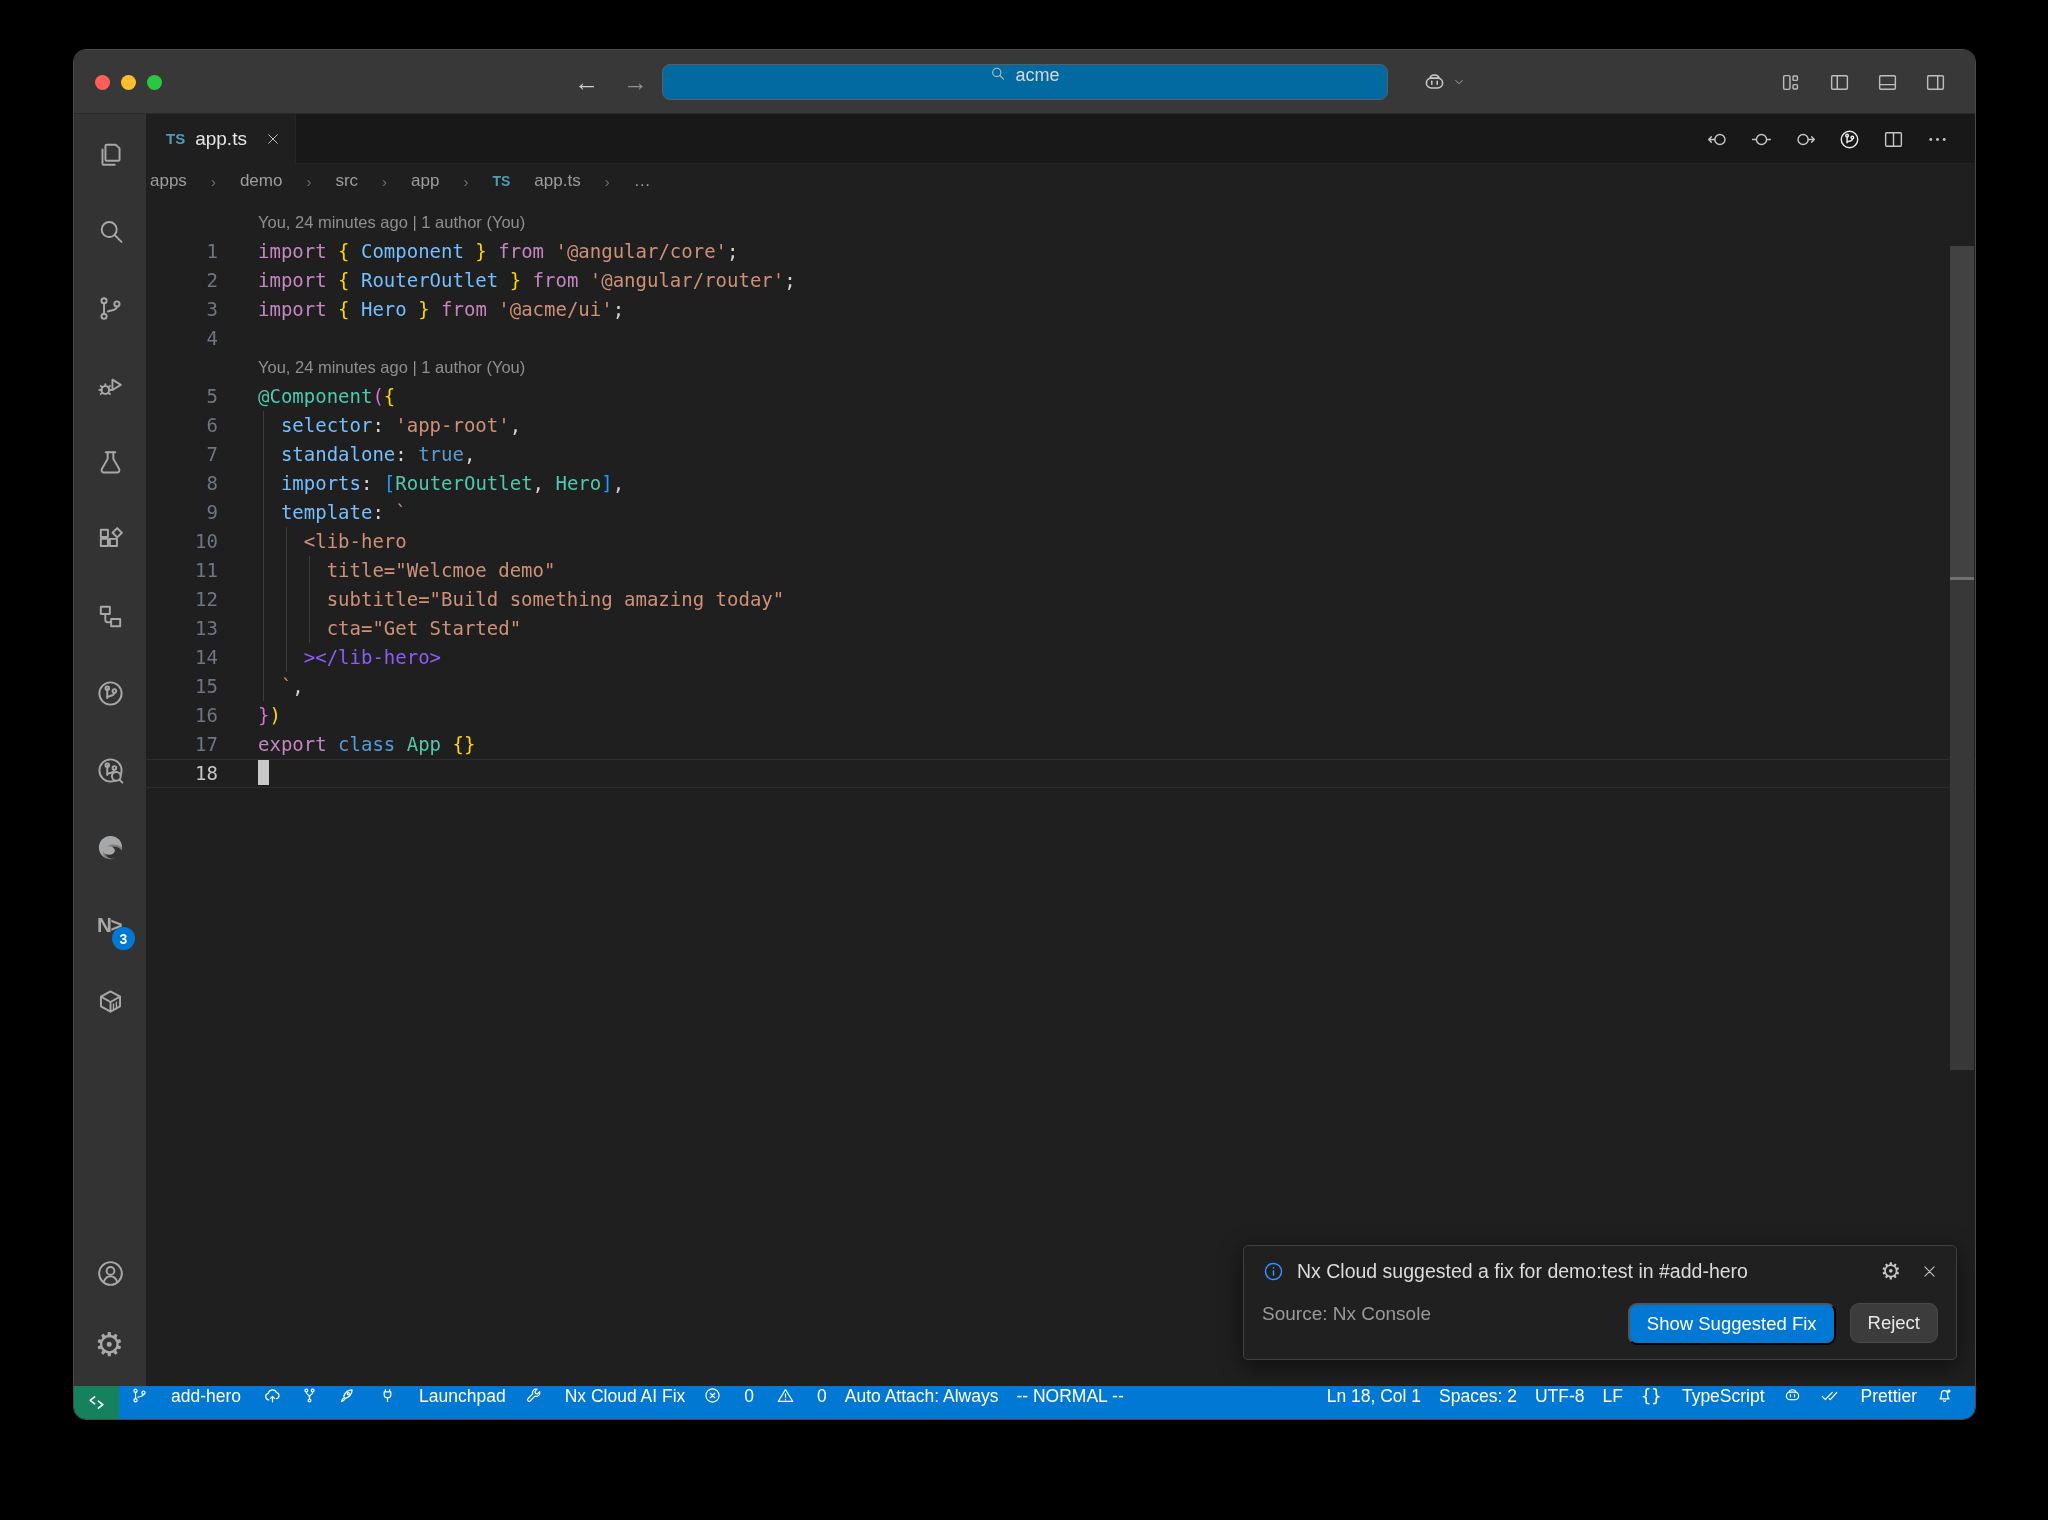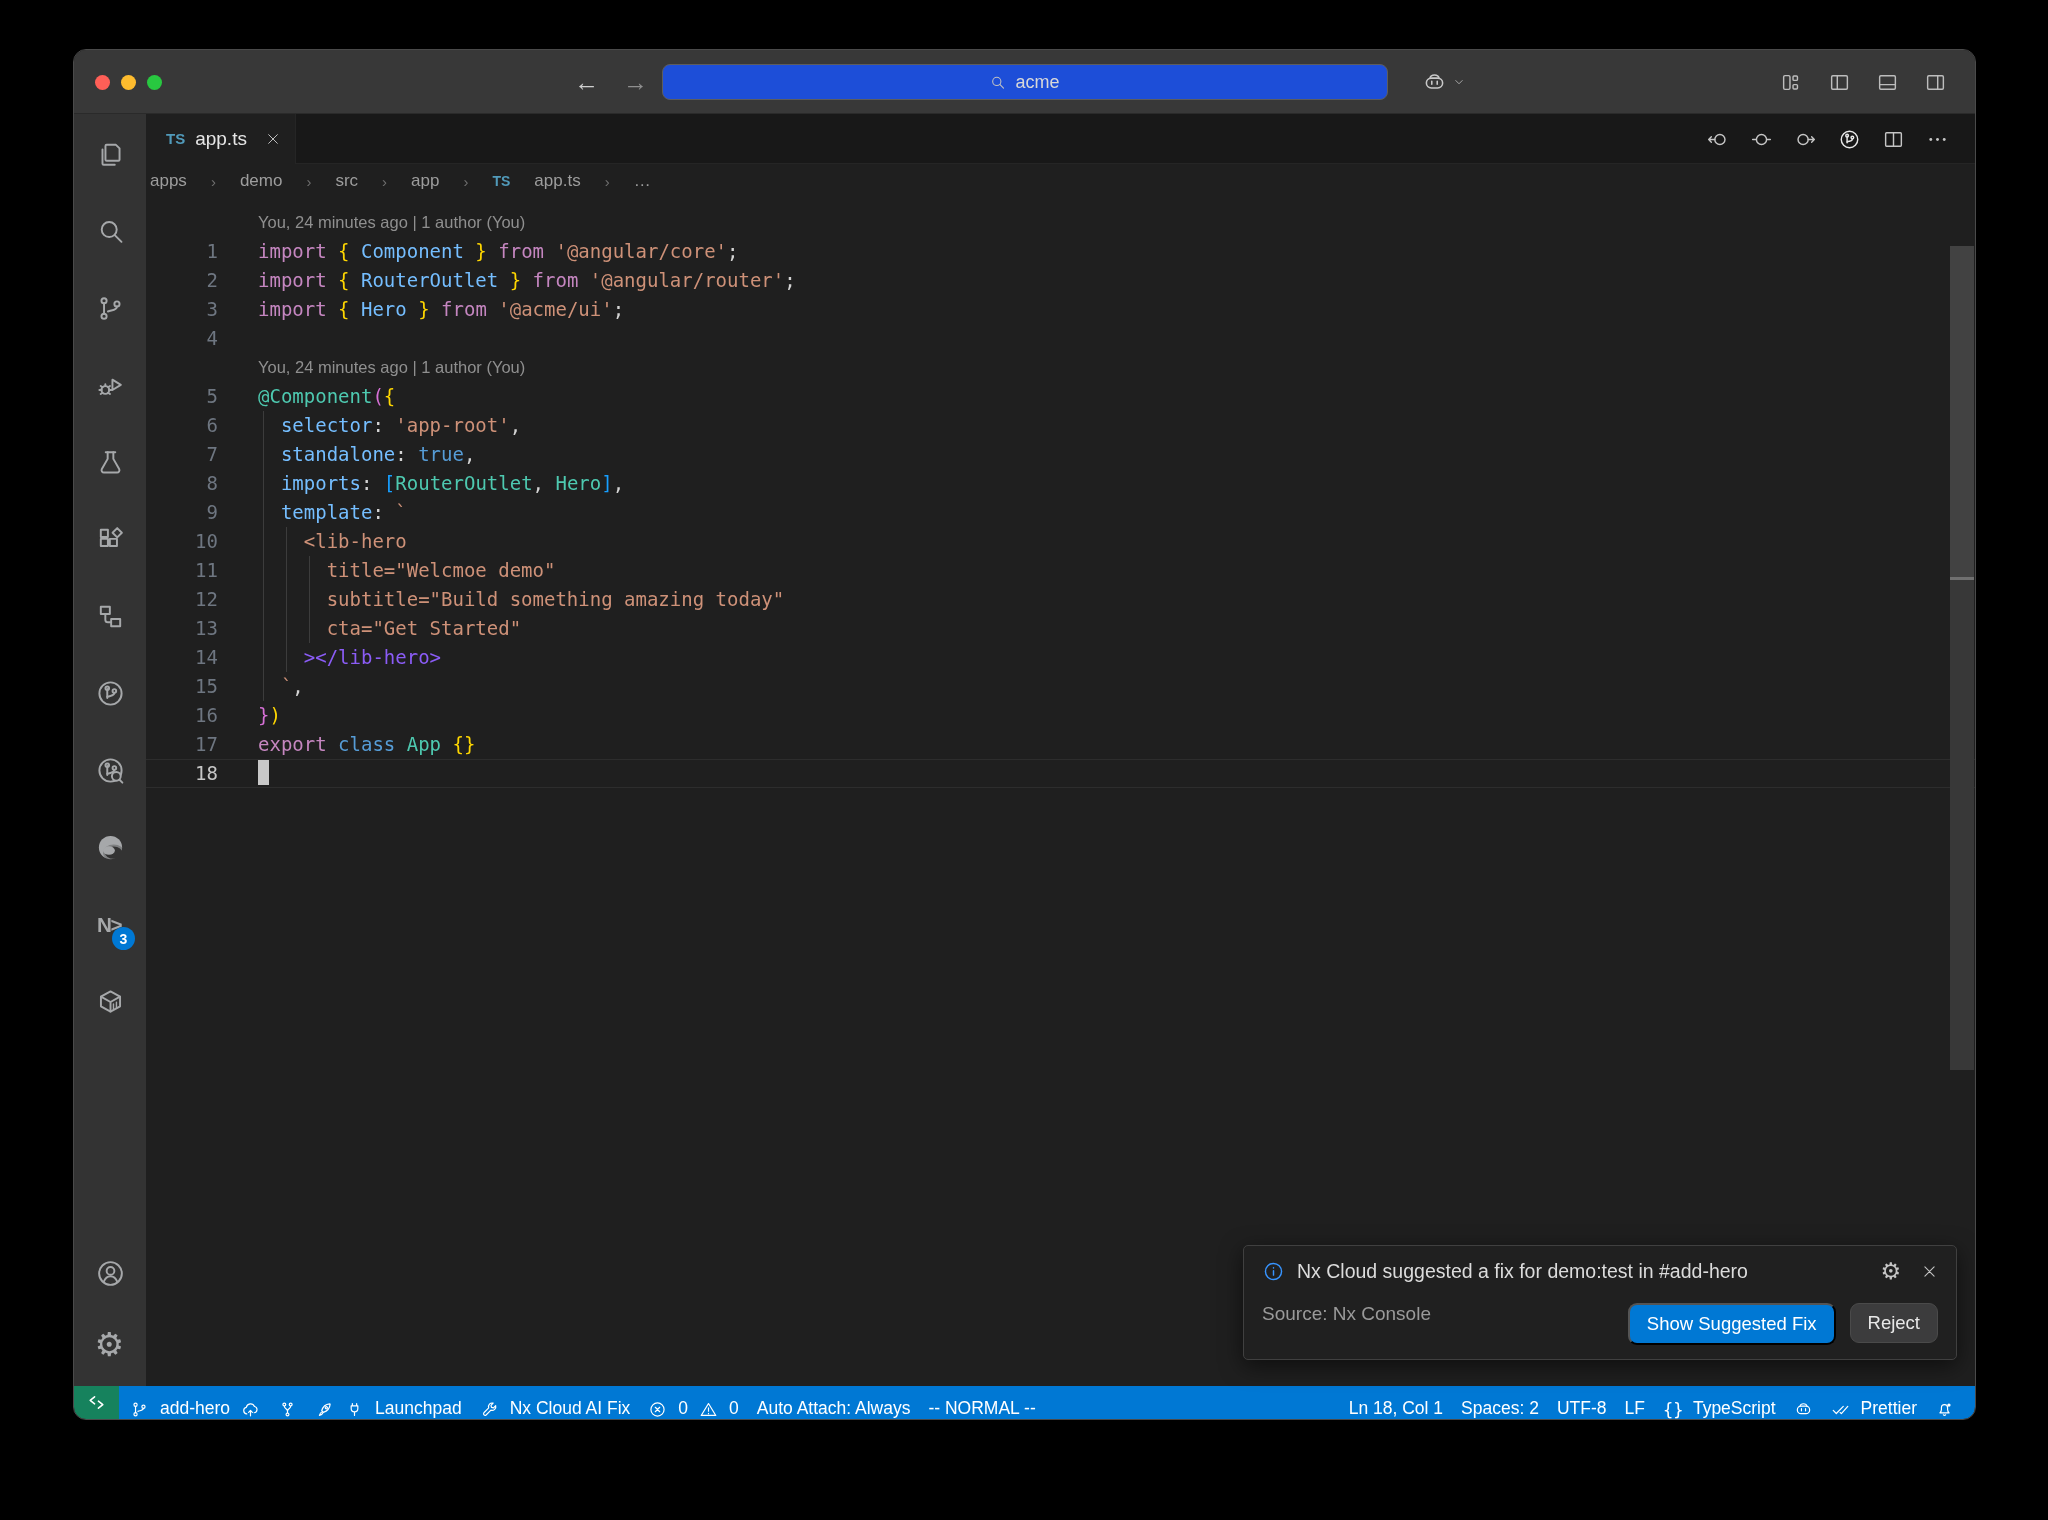--- a/index.html
+++ b/index.html
@@ -8,21 +8,21 @@
   .window{position:absolute;left:74px;top:50px;width:1901px;height:1369px;background:#1f1f1f;
     border-radius:12px;overflow:hidden;outline:1px solid #4a4a4a;box-shadow:0 24px 70px rgba(0,0,0,.8)}
   
   .titlebar{position:relative;height:64px;background:#383838;border-bottom:1px solid #2a2a2a}
   .lights{position:absolute;left:21px;top:25px;display:flex;gap:11px}
   .light{width:15px;height:15px;border-radius:50%}
   .l-close{background:#ff5f57}.l-min{background:#febc2e}.l-max{background:#28c840}
   .nav-arrows{position:absolute;left:500px;top:0;height:64px;display:flex;align-items:center;gap:24px;font-size:25px}
   .nav-back{color:#cfcfcf}.nav-fwd{color:#8f8f8f}
   .searchbox{position:absolute;left:50%;top:14px;transform:translateX(-50%);width:726px;height:36px;
-    background:#1d4ed8;border:1px solid #5d5d5d;border-radius:8px;display:flex;align-items:center;
+    background:#0369a1;border:1px solid #5d5d5d;border-radius:8px;display:flex;align-items:flex-start;
     justify-content:center;gap:9px;color:#d8d8d8;font-size:18px}
   .searchbox .icon{width:17px;height:17px;color:#c2c2c2}
   .copilot-group{position:absolute;left:1348px;top:0;height:64px;display:flex;align-items:center;gap:5px;color:#c8c8c8}
   .copilot-group .icon{width:25px;height:25px}
   .copilot-group .chev{width:14px;height:14px;color:#b5b5b5}
   .tb-actions{position:absolute;right:28px;top:0;height:64px;display:flex;align-items:center;gap:25px;color:#bdbdbd}
   .tb-actions .icon{width:23px;height:23px;display:inline-flex}
   
   .main{display:flex;height:1272px}
   .activitybar{width:72px;background:#333;display:flex;flex-direction:column;align-items:center;padding-top:2px;flex:none}
@@ -73,21 +73,21 @@
   .toast-foot{display:flex;align-items:flex-start;margin-top:20px}
   .toast-src{color:#9a9a9a;font-size:19px;flex:1}
   .btn{font-size:18.5px;padding:8px 17px;border-radius:9px;white-space:nowrap}
   .btn-primary{background:#0078d4;color:#fff}
   .btn-secondary{background:#3c3c3d;color:#e8e8e8;margin-left:14px;border:1px solid #4a4a4a}
   
   .statusbar{height:33px;display:flex;align-items:stretch;font-size:17.5px;color:#fff}
   .sb-remote{width:45px;background:#16825d;display:flex;align-items:center;justify-content:center;flex:none}
   .sb-remote .icon{width:21px;height:21px;display:inline-flex}
   .sb-main{flex:1;background:#0078d4;display:flex;align-items:center;padding:0 12px 0 2px;min-width:0}
-  .sb-item{display:flex;align-items:flex-end;gap:11px;padding:0 9px;height:100%;white-space:nowrap}
+  .sb-item{display:flex;align-items:flex-start;gap:22px;padding:0 9px;height:100%;white-space:nowrap}
   .sb-item .icon{width:19px;height:19px;display:inline-flex}
   .sb-item .uni{font-family:"DejaVu Sans Mono",monospace;font-size:17px}
   .sb-right{margin-left:auto;display:flex;height:100%}
   .icon svg{width:100%;height:100%}
 </style>
 </head>
 <body>
 
 <div class="window">
 

